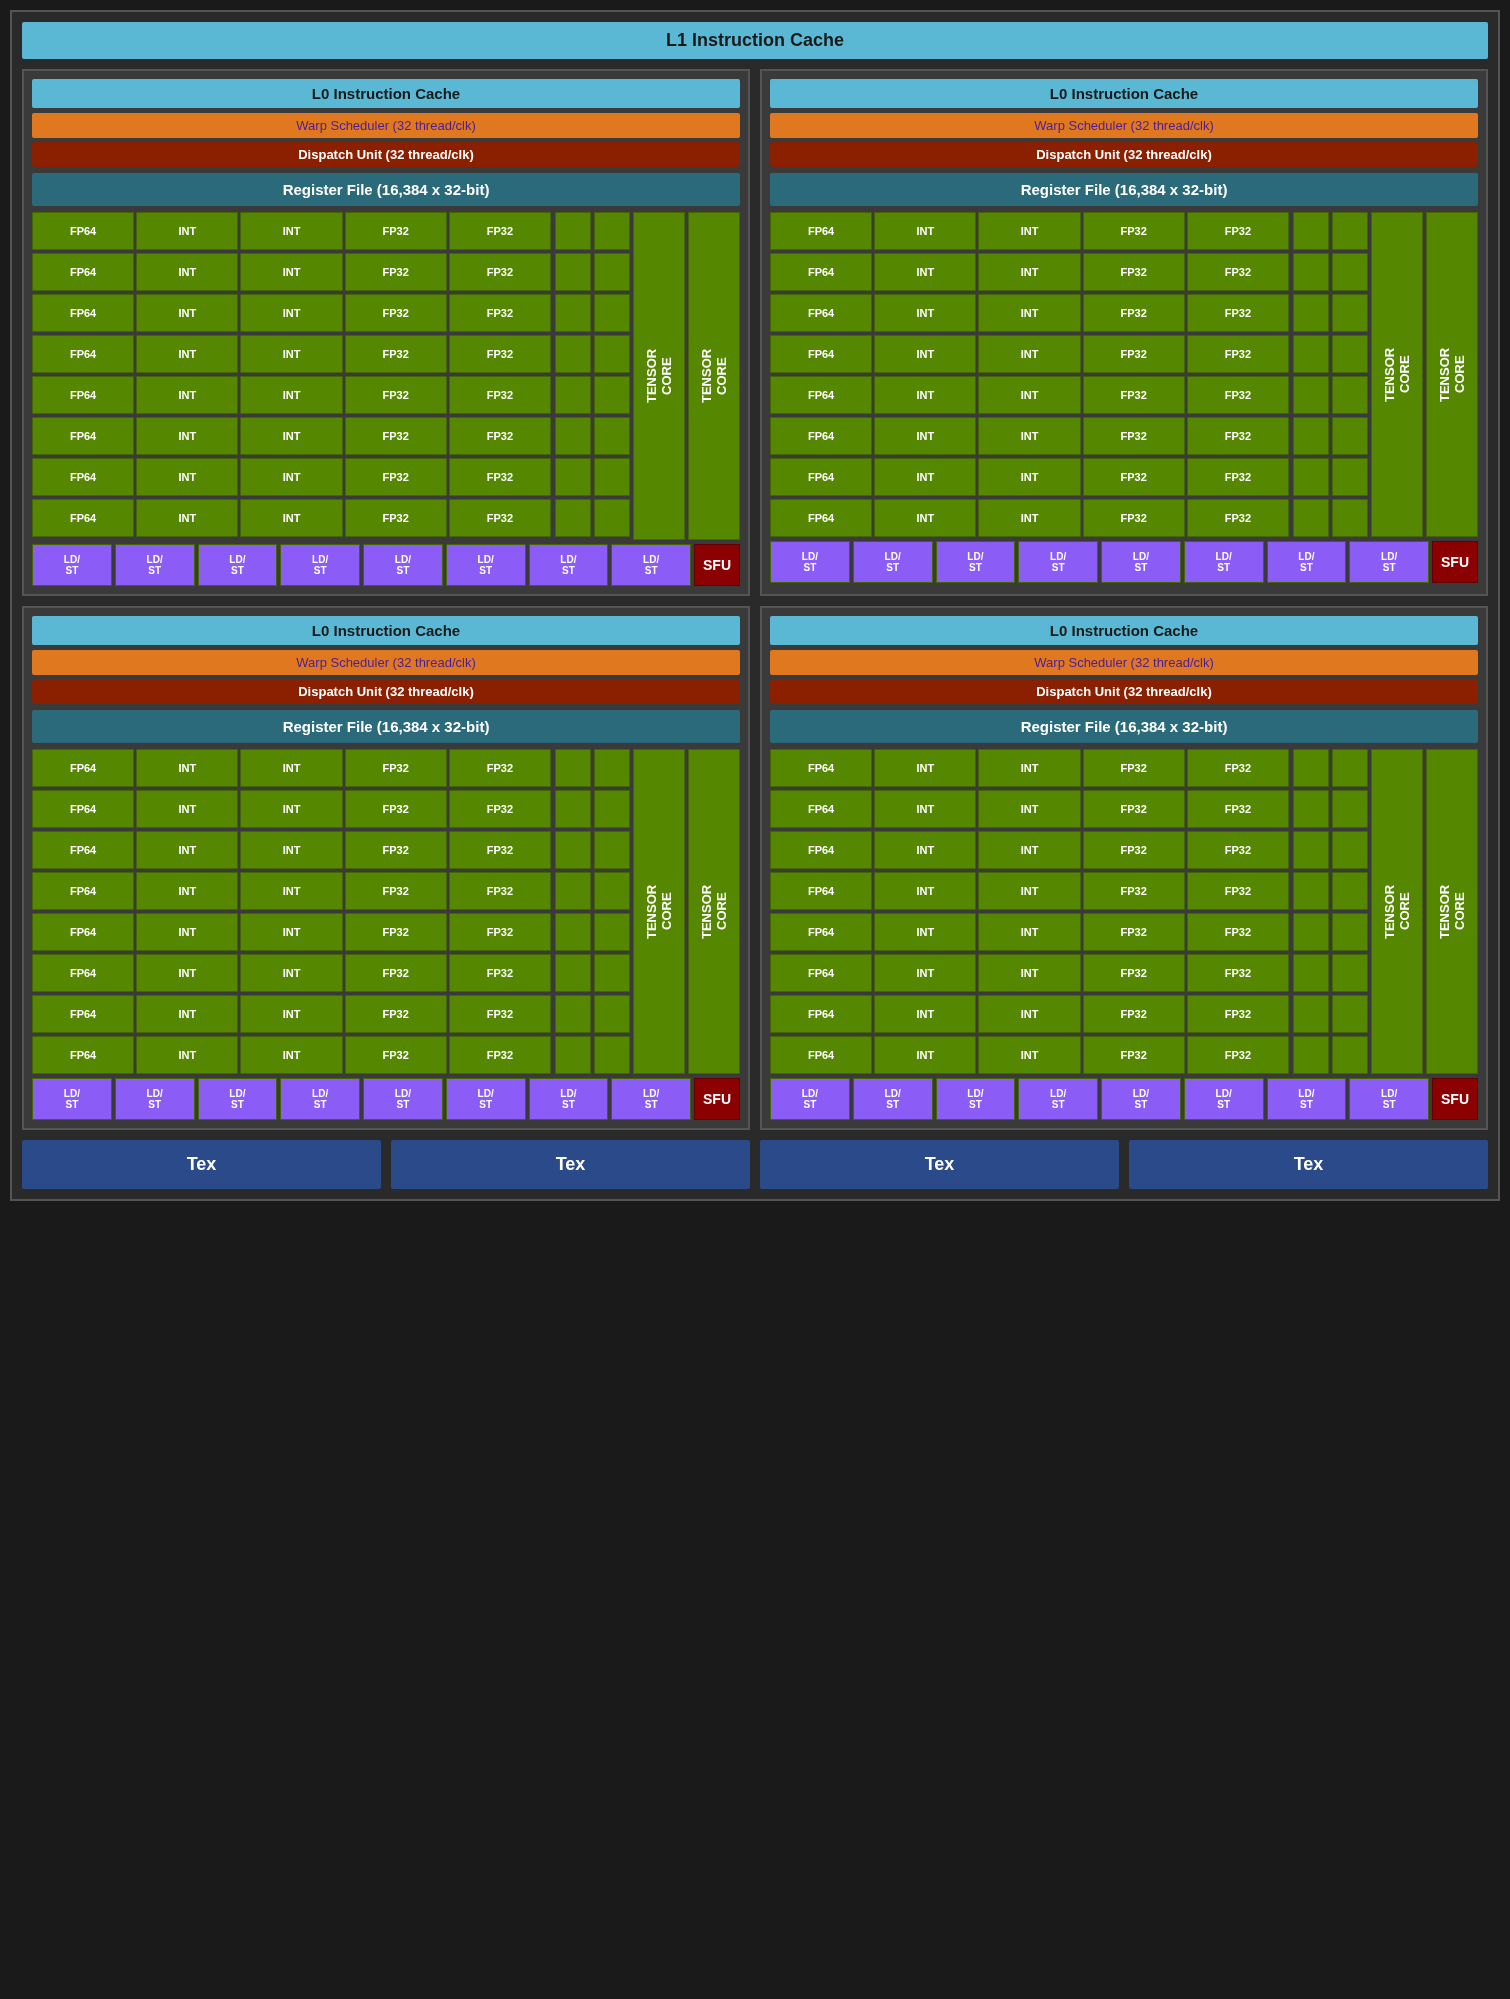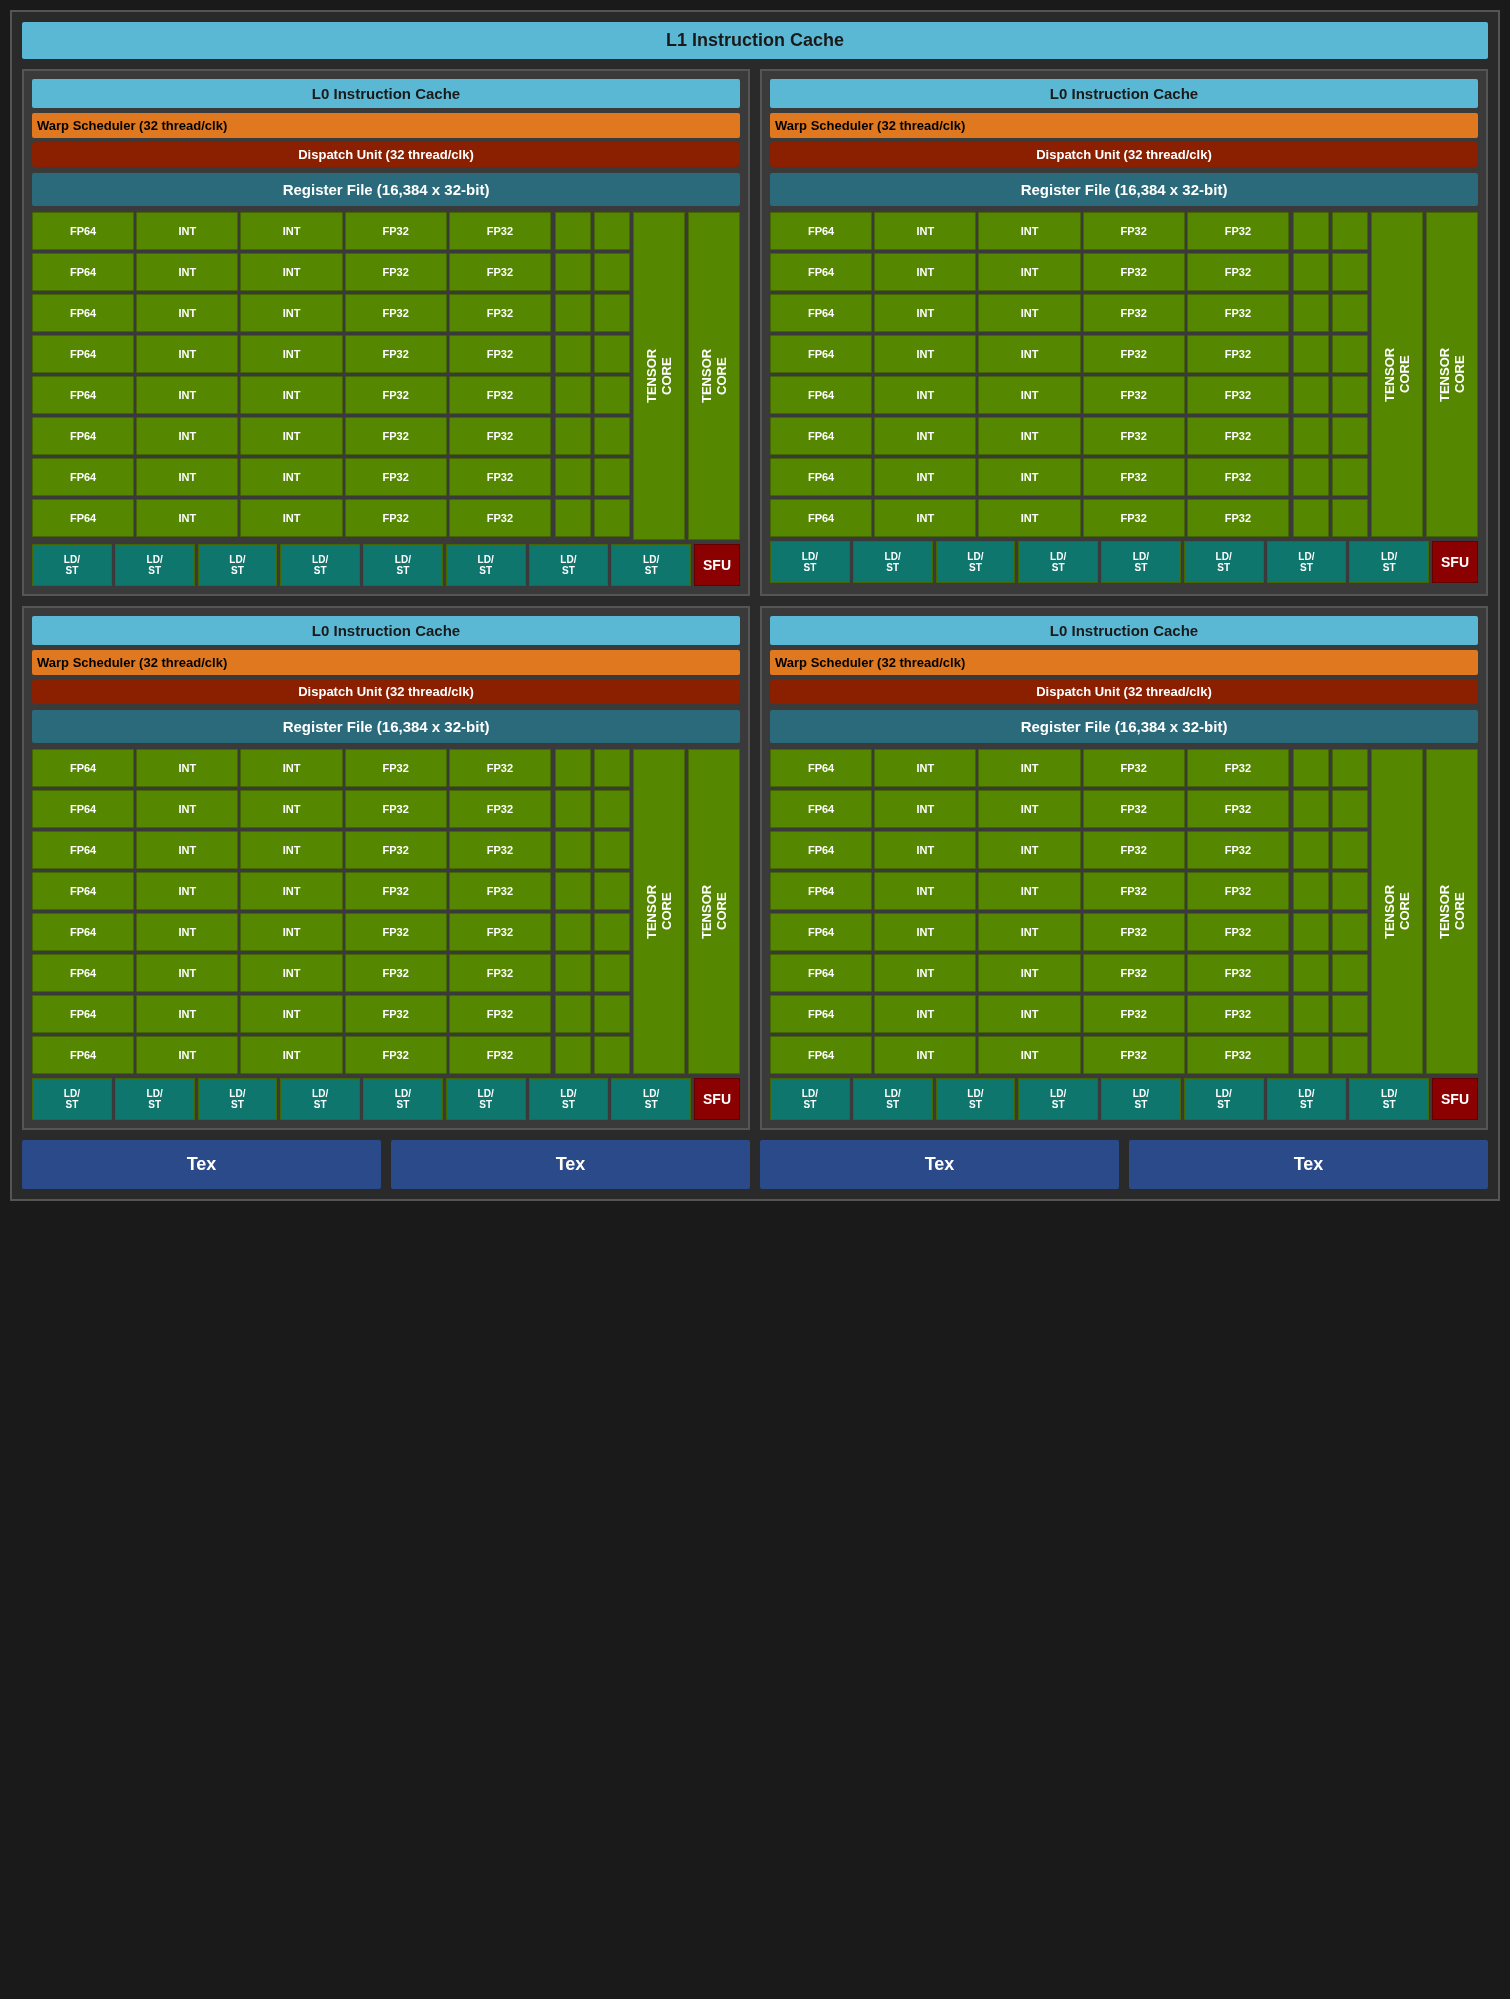--- a/index.html
+++ b/index.html
@@ -48,22 +48,23 @@
       color: #1a1a1a;
       text-align: center;
       font-weight: bold;
       font-size: 15px;
       padding: 6px;
       margin-bottom: 5px;
       border-radius: 2px;
     }
     .warp-scheduler {
       background: #e07820;
-      color: #000000;
-      font-weight: bold;
+      color: #4c1d95;
+      text-align: center;
+      font-weight: normal;
       font-size: 13px;
       padding: 5px;
       margin-bottom: 4px;
       border-radius: 2px;
     }
     .dispatch-unit {
       background: #8b2000;
       color: white;
       text-align: center;
       font-weight: bold;
@@ -103,21 +104,21 @@
       background: #558800;
     }
     .core-cell.fp32 {
       background: #558800;
     }
     .bottom-row {
       display: flex;
       gap: 3px;
     }
     .ld-st-cell {
-      background: #0f766e;
+      background: #8b5cf6;
       color: white;
       font-size: 10px;
       font-weight: bold;
       text-align: center;
       padding: 4px 4px;
       border: 1px solid #446600;
       flex: 1;
       min-height: 42px;
       display: flex;
       align-items: center;

